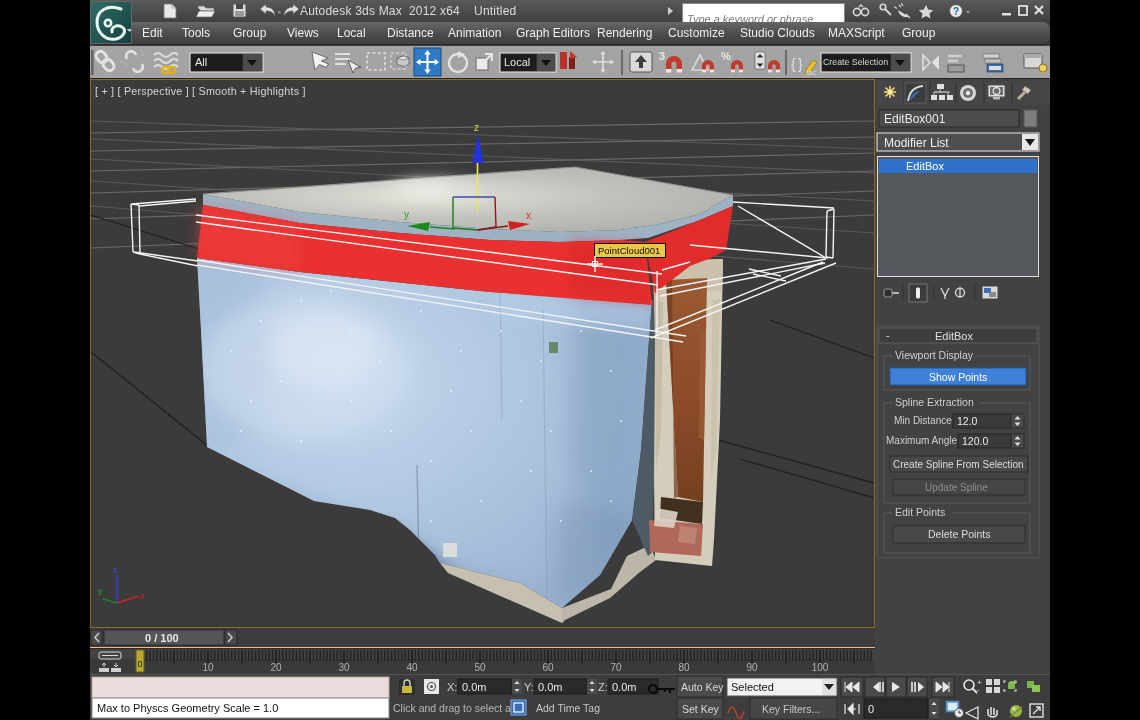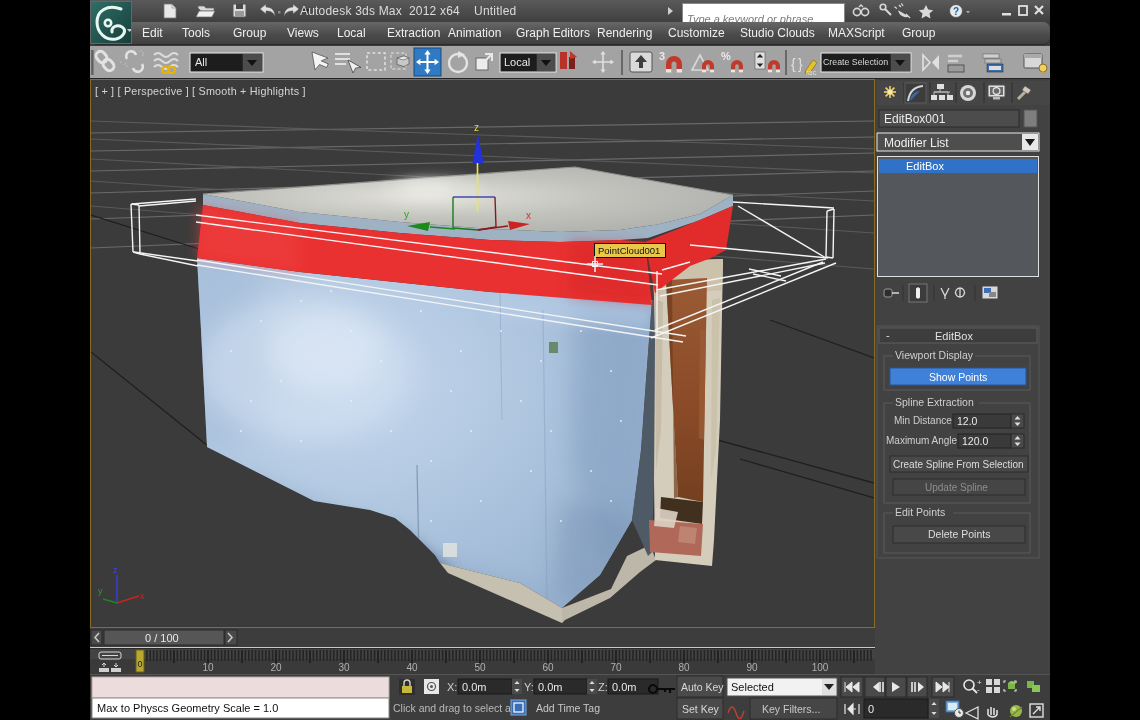--- a/index.html
+++ b/index.html
@@ -10,21 +10,21 @@
 #titlebar{position:absolute;left:0;top:0;width:960px;height:22px;background:linear-gradient(#5a5a5a,#3f3f3f);}
 #menubar{position:absolute;left:0;top:22px;width:960px;height:23px;background:linear-gradient(#676767,#4a4a4a 60%,#404040);border-bottom:1px solid #2a2a2a;border-radius:7px;}
 .menu{position:absolute;top:4px;font-size:12px;color:#efefef;}
 #logo{position:absolute;left:0;top:1px;width:42px;height:43px;background:linear-gradient(135deg,#2e6e66,#173f3c);border:1px solid #666;}
 #toolbar{position:absolute;left:0;top:46px;width:960px;height:33px;background:#a3a3a3;border-bottom:1px solid #232323;}
 
 #vpwrap{position:absolute;left:0;top:79px;width:785px;height:549px;background:#3a3a3a;border:1px solid #8a6d1e;}
 
 #cmdpanel{position:absolute;left:785px;top:79px;width:175px;height:596px;background:#424242;}
 
-#timeslider{position:absolute;left:0;top:628px;width:785px;height:20px;background:#f0abfc;}
+#timeslider{position:absolute;left:0;top:628px;width:785px;height:20px;background:#fdba74;font-weight:bold;}
 #ruler{position:absolute;left:0;top:648px;width:785px;height:26px;background:#373737;border-top:1px solid #2a2a2a;}
 #statusbar{position:absolute;left:0;top:674px;width:960px;height:46px;background:#3d3d3d;border-top:1px solid #555;}
 </style>
 </head>
 <body>
 <div id="app">
   <div id="titlebar">
     <svg class="abs" style="left:69px;top:1px" width="250" height="20" viewBox="0 0 250 20">
 
       <path d="M5 3 h8 l4 4 v10 h-12 z" fill="#e8e8e8" stroke="#777" stroke-width="0.8"></path>
@@ -68,21 +68,21 @@
       <rect x="169" y="4" width="8" height="9" fill="none" stroke="#e0e0e0" stroke-width="1.8"></rect>
       <path d="M185 4 l8 8 M193 4 l-8 8" stroke="#e0e0e0" stroke-width="2.2"></path>
     </svg>
   </div>
   <div id="menubar">
     <span class="menu" style="left:52px">Edit</span>
     <span class="menu" style="left:92px">Tools</span>
     <span class="menu" style="left:143px">Group</span>
     <span class="menu" style="left:197px">Views</span>
     <span class="menu" style="left:247px">Local</span>
-    <span class="menu" style="left:297px">Extraction</span>
+    <span class="menu" style="left:297px">Distance</span>
     <span class="menu" style="left:358px">Animation</span>
     <span class="menu" style="left:426px">Graph Editors</span>
     <span class="menu" style="left:507px">Rendering</span>
     <span class="menu" style="left:578px">Customize</span>
     <span class="menu" style="left:650px">Studio Clouds</span>
     <span class="menu" style="left:738px">MAXScript</span>
     <span class="menu" style="left:812px">Group</span>
   </div>
   <div id="logo">
     <svg width="40" height="41" viewBox="0 0 40 41">

